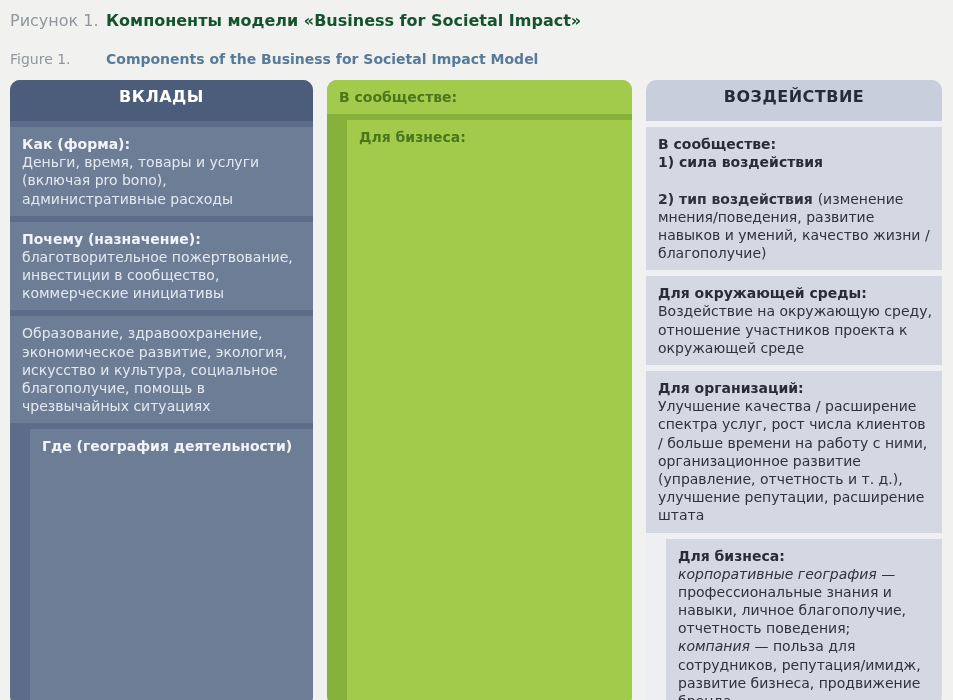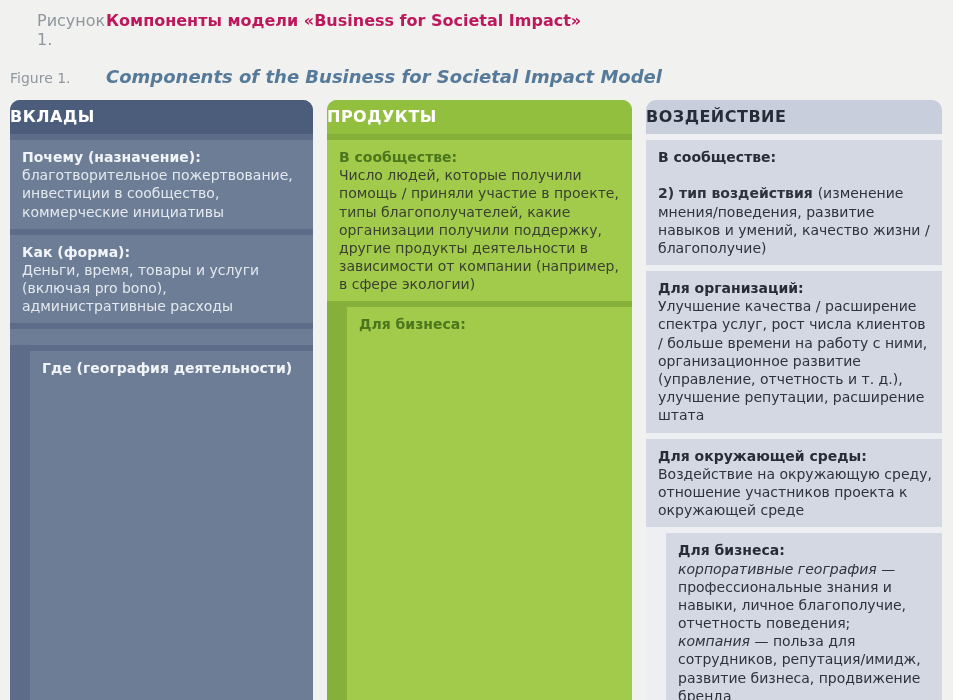--- a/index.html
+++ b/index.html
@@ -11,44 +11,45 @@
     font-family: "DejaVu Sans", "Liberation Sans", sans-serif;
     overflow: hidden;
   }
   .caption {
     display: grid;
     grid-template-columns: 96px auto;
     row-gap: 3px;
     padding: 11px 10px 0 10px;
     align-items: baseline;
   }
-  .cap-label-ru { color: #8f969e; font-size: 16px; line-height: 1.2; margin-left: 27px; }
-  .cap-title-ru { color: #be185d; font-size: 16px; font-weight: 700; line-height: 1.2; }
+  .cap-label-ru { color: #8f969e; font-size: 16px; line-height: 1.2; }
+  .cap-title-ru { color: #14532d; font-size: 16px; font-weight: 700; line-height: 1.2; }
   .cap-label-en { color: #8f969e; font-size: 14px; line-height: 1.2; margin-top: 18px; }
-  .cap-title-en { color: #567a99; font-size: 18px; font-weight: 700; line-height: 1.2; font-style: italic; }
+  .cap-title-en { color: #567a99; font-size: 14px; font-weight: 700; line-height: 1.2; }
 
   .board {
     margin: 12px 10px 0 10px;
     display: grid;
     grid-template-columns: 303px 305px 296px;
     gap: 14px;
     height: 626px;
   }
   .column {
     background: var(--column_bg);
     border-radius: 10px;
     overflow: hidden;
     display: flex;
     flex-direction: column;
     gap: 6px;
   }
   .col-header {
     flex: none;
-    height: 34px;
+    height: 41px;
     line-height: 34px;
+    text-align: center;
     font-size: 16px;
     font-weight: 700;
     letter-spacing: 0.5px;
     background: var(--header_bg);
     color: var(--header_text);
   }
   .cell {
     background: var(--cell_bg);
     color: var(--body_text);
     padding: 8px 10px 8px 12px;
@@ -68,32 +69,31 @@
 <div class="caption">
   <span class="cap-label-ru">Рисунок 1.</span>
   <span class="cap-title-ru">Компоненты модели «Business for Societal Impact»</span>
   <span class="cap-label-en">Figure 1.</span>
   <span class="cap-title-en">Components of the Business for Societal Impact Model</span>
 </div>
 
 <div class="board" id="board">
     <div class="column" style="--header_bg: #4c5d7b; --header_text: #ffffff; --column_bg: #5d6d89; --cell_bg: #6e7d96; --heading_text: #f1f5f9; --body_text: #e3e9ef;">
       <div class="col-header">ВКЛАДЫ</div>
+      <div class="cell"><span class="run-h">Как (форма):</span><span class="run-n">Деньги, время, товары и услуги (включая pro bono), административные расходы</span></div>
       <div class="cell"><span class="run-h">Почему (назначение):</span><span class="run-n">благотворительное пожертвование, инвестиции в сообщество, коммерческие инициативы</span></div>
-      <div class="cell"><span class="run-h">Как (форма):</span><span class="run-n">Деньги, время, товары и услуги (включая pro bono), административные расходы</span></div>
-      <div class="cell"></div>
+      <div class="cell"><span class="run-n">Образование, здравоохранение, экономическое развитие, экология, искусство и культура, социальное благополучие, помощь в чрезвычайных ситуациях</span></div>
       <div class="cell">
         <span class="run-h">Где (география деятельности)</span>
       </div>
     </div>
     <div class="column" style="--header_bg: #92bf3e; --header_text: #ffffff; --column_bg: #85b13b; --cell_bg: #a2cb4c; --heading_text: #4b761c; --heading_alt: #ffffff; --body_text: #3a402f;">
-      <div class="col-header">ПРОДУКТЫ</div>
-      <div class="cell"><span class="run-h">В сообществе:</span><span class="run-n">Число людей, которые получили помощь / приняли участие в проекте, типы благополучателей, какие организации получили поддержку, другие продукты деятельности в зависимости от компании (например, в сфере экологии)</span></div>
+      <div class="cell"><span class="run-h">В сообществе:</span></div>
       <div class="cell"><span class="run-h">Для бизнеса:</span></div>
     </div>
     <div class="column" style="--header_bg: #c8cedc; --header_text: #272d38; --column_bg: #edeff3; --cell_bg: #d3d8e2; --heading_text: #272d38; --body_text: #2d323c;">
       <div class="col-header">ВОЗДЕЙСТВИЕ</div>
-      <div class="cell"><span class="run-h">В сообществе:</span><br><strong class="run-b">2) тип воздействия </strong><span class="run-n">(изменение мнения/поведения, развитие навыков и умений, качество жизни / благополучие)</span></div>
+      <div class="cell"><span class="run-h">В сообществе:</span><span class="run-h">1) сила воздействия</span><br><strong class="run-b">2) тип воздействия </strong><span class="run-n">(изменение мнения/поведения, развитие навыков и умений, качество жизни / благополучие)</span></div>
+      <div class="cell"><span class="run-h">Для окружающей среды:</span><span class="run-n">Воздействие на окружающую среду, отношение участников проекта к окружающей среде</span></div>
       <div class="cell"><span class="run-h">Для организаций:</span><span class="run-n">Улучшение качества / расширение спектра услуг, рост числа клиентов / больше времени на работу с ними, организационное развитие (управление, отчетность и т. д.), улучшение репутации, расширение штата</span></div>
-      <div class="cell"><span class="run-h">Для окружающей среды:</span><span class="run-n">Воздействие на окружающую среду, отношение участников проекта к окружающей среде</span></div>
       <div class="cell"><span class="run-h">Для бизнеса:</span><em class="run-i">корпоративные география</em><span class="run-n"> — профессиональные знания и навыки, личное благополучие, отчетность поведения;</span><br><em class="run-i">компания</em><span class="run-n"> — польза для сотрудников, репутация/имидж, развитие бизнеса, продвижение бренда</span></div>
     </div>
   </div>
 
 </body></html>

